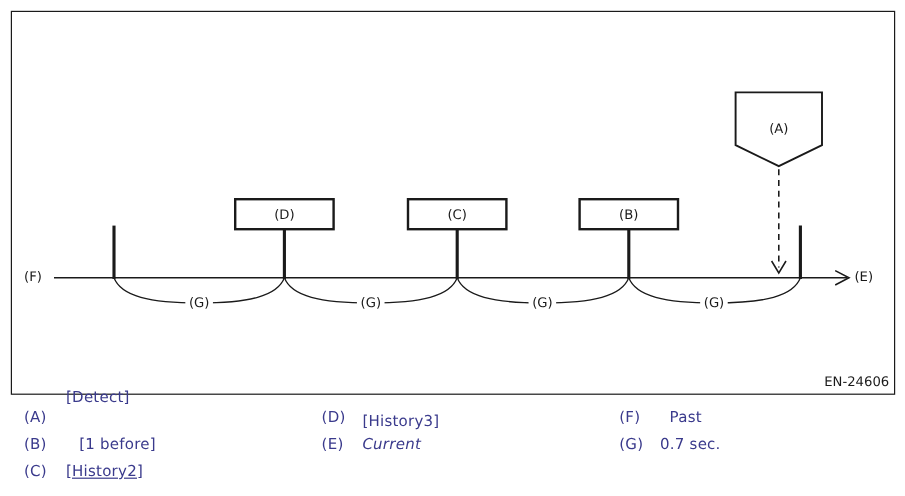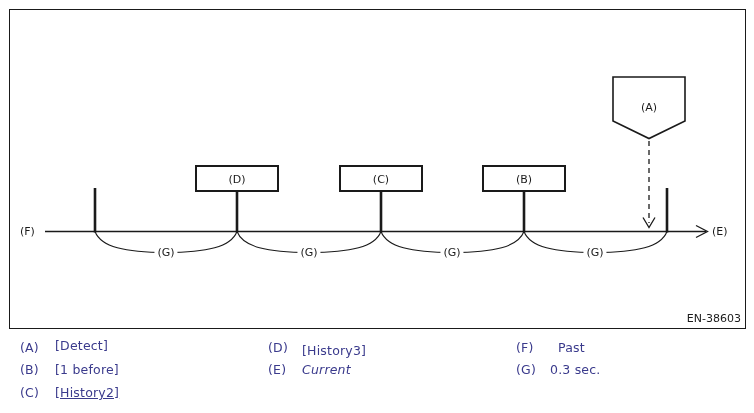--- a/index.html
+++ b/index.html
@@ -77,34 +77,34 @@
   <span class="dlabel ctr" style="left:237px;top:179px;">(D)</span>
   <span class="dlabel ctr" style="left:381px;top:179px;">(C)</span>
   <span class="dlabel ctr" style="left:524px;top:179px;">(B)</span>
   <span class="dlabel vctr" style="left:20px;top:231px;">(F)</span>
   <span class="dlabel vctr" style="left:712px;top:231px;">(E)</span>
   <span class="dlabel glabel ctr" style="left:166px;top:252px;">(G)</span>
   <span class="dlabel glabel ctr" style="left:309px;top:252px;">(G)</span>
   <span class="dlabel glabel ctr" style="left:452px;top:252px;">(G)</span>
   <span class="dlabel glabel ctr" style="left:595px;top:252px;">(G)</span>
 
-  <div class="figcode">EN-38603</div>
+  <div class="figcode">EN-24606</div>
 
   <div>
     <span class="lg" style="left:20px;top:341px;">(A)</span>
-    <span class="lg" style="left:55px;top:339px;">[Detect]</span>
+    <span class="lg" style="left:55px;top:324px;">[Detect]</span>
     <span class="lg" style="left:20px;top:363px;">(B)</span>
-    <span class="lg" style="left:55px;top:363px;">[1 before]</span>
+    <span class="lg" style="left:66px;top:363px;">[1 before]</span>
     <span class="lg" style="left:20px;top:386px;">(C)</span>
     <span class="lg" style="left:55px;top:386px;text-decoration:underline;">[History2]</span>
 
     <span class="lg" style="left:268px;top:341px;">(D)</span>
     <span class="lg" style="left:302px;top:344px;">[History3]</span>
     <span class="lg" style="left:268px;top:363px;">(E)</span>
     <span class="lg" style="left:302px;top:363px;font-style:italic;">Current</span>
 
     <span class="lg" style="left:516px;top:341px;">(F)</span>
     <span class="lg" style="left:558px;top:341px;">Past</span>
     <span class="lg" style="left:516px;top:363px;">(G)</span>
-    <span class="lg" style="left:550px;top:363px;">0.3 sec.</span>
+    <span class="lg" style="left:550px;top:363px;">0.7 sec.</span>
   </div>
 
 </div>
 
 </body></html>

